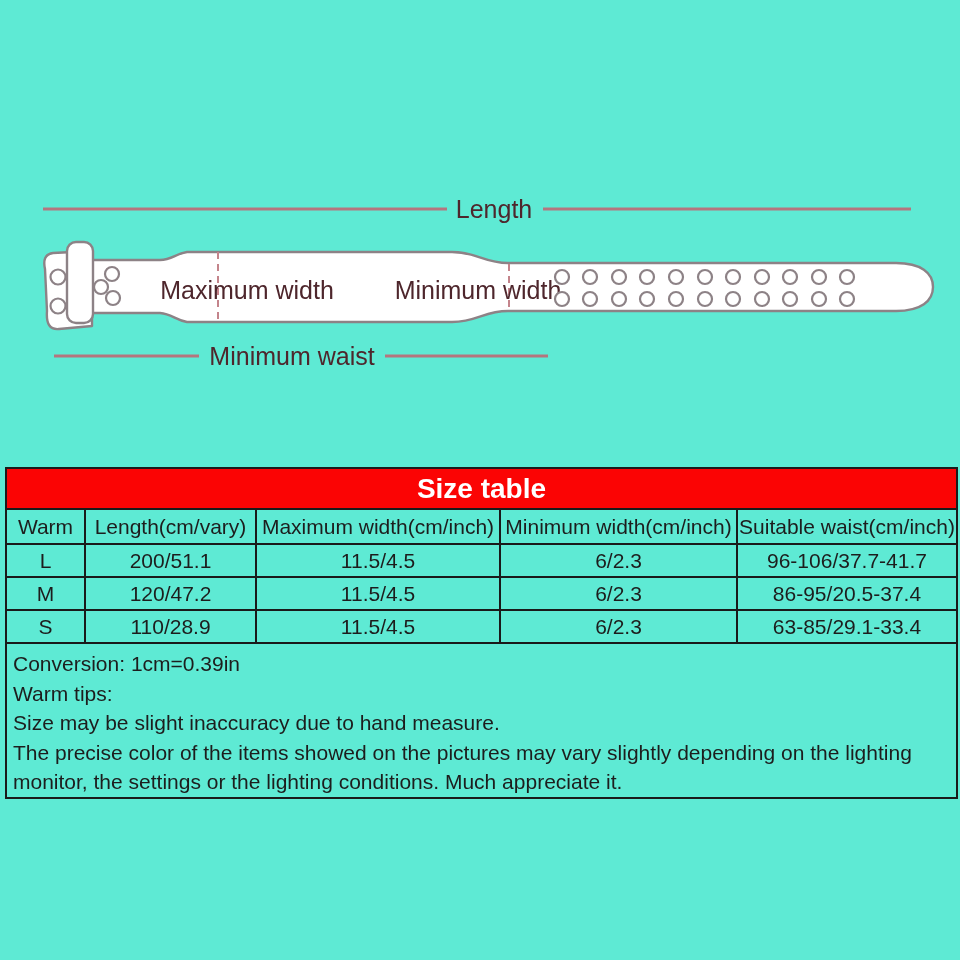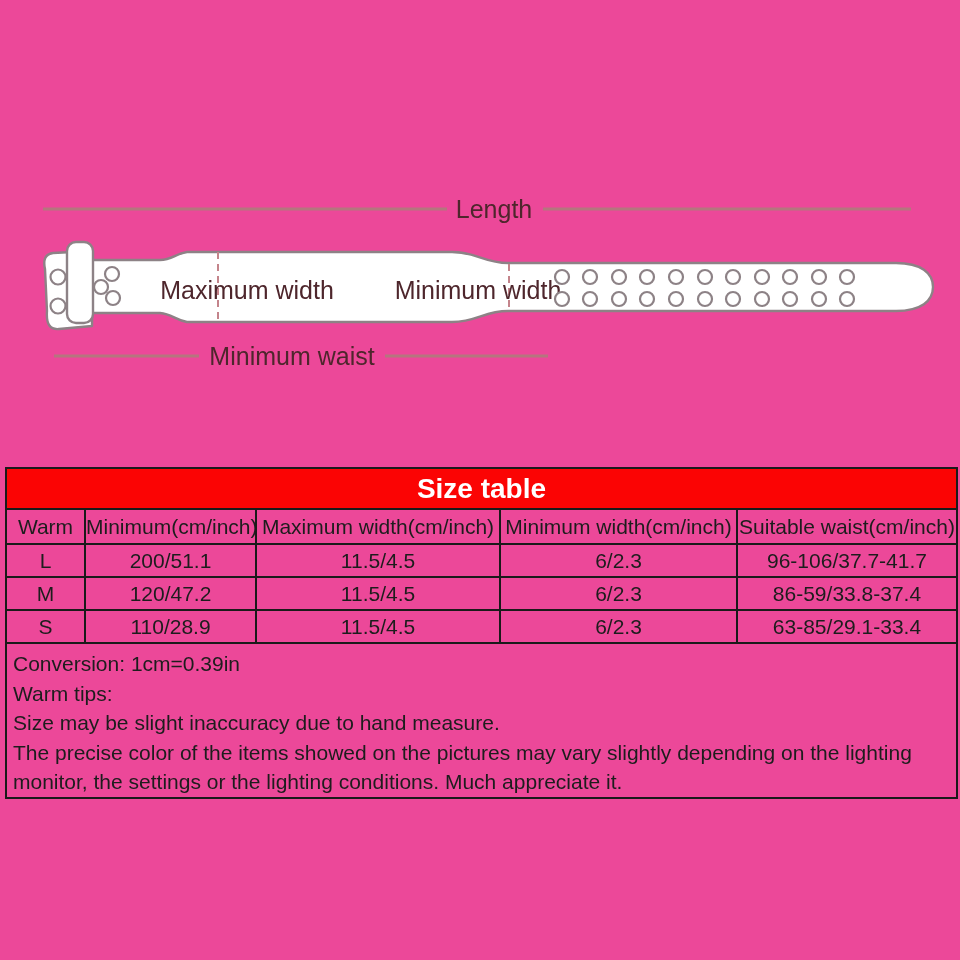--- a/index.html
+++ b/index.html
@@ -1,16 +1,16 @@
 <!DOCTYPE html>
 <html><head>
 <meta charset="utf-8">
 <style>
   html,body{margin:0;padding:0;background:#ffffff;}
-  .page{position:relative;width:960px;height:960px;background:#ec4899;overflow:hidden;
+  .page{position:relative;width:960px;height:960px;background:#5eead4;overflow:hidden;
         font-family:"Liberation Sans",sans-serif;}
   
   .diagram{position:absolute;left:0;top:0;width:960px;height:460px;}
   .diagram svg{display:block;}
   .dim-label{fill:#4e262c;font-size:25px;font-family:"Liberation Sans",sans-serif;}
   
   .size-table{position:absolute;left:5px;top:467px;width:951px;border-collapse:collapse;
               table-layout:fixed;color:#1d1d1d;}
   .size-table td,.size-table th{border:2px solid #1a1a1a;padding:0;font-weight:normal;
               font-size:21px;text-align:center;vertical-align:middle;overflow:hidden;
@@ -104,38 +104,38 @@
         <col style="width:244px">
       <col style="width:237px">
         <col style="width:220px">
     </colgroup>
     <tbody>
       <tr class="title-row">
         <th colspan="5">Size table</th>
       </tr>
       <tr class="head-row">
         <td>Warm</td>
-        <td>Minimum(cm/inch)</td>
+        <td>Length(cm/vary)</td>
         <td>Maximum width(cm/inch)</td>
         <td>Minimum width(cm/inch)</td>
         <td>Suitable waist(cm/inch)</td>
       </tr>
       <tr class="data-row">
         <td>L</td>
         <td>200/51.1</td>
         <td>11.5/4.5</td>
         <td>6/2.3</td>
         <td>96-106/37.7-41.7</td>
       </tr>
       <tr class="data-row">
         <td>M</td>
         <td>120/47.2</td>
         <td>11.5/4.5</td>
         <td>6/2.3</td>
-        <td>86-59/33.8-37.4</td>
+        <td>86-95/20.5-37.4</td>
       </tr>
       <tr class="data-row">
         <td>S</td>
         <td>110/28.9</td>
         <td>11.5/4.5</td>
         <td>6/2.3</td>
         <td>63-85/29.1-33.4</td>
       </tr>
       <tr>
         <td colspan="5" class="notes-cell">

